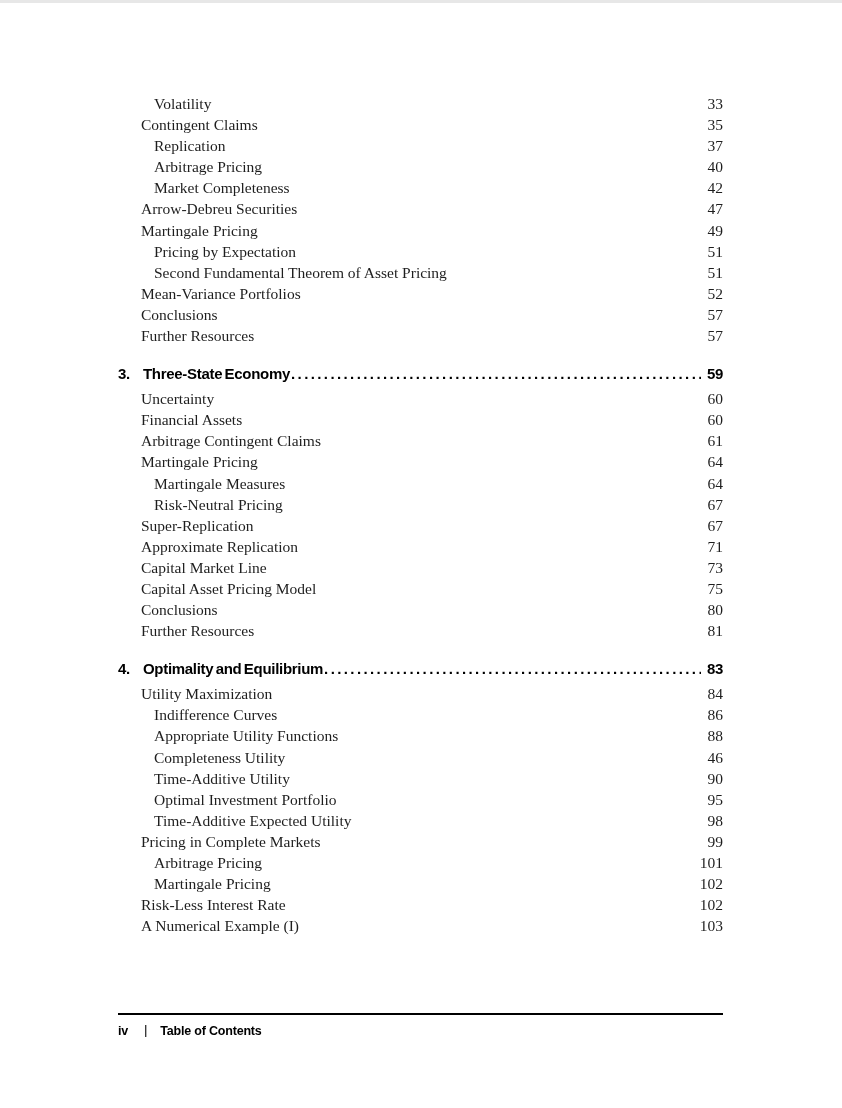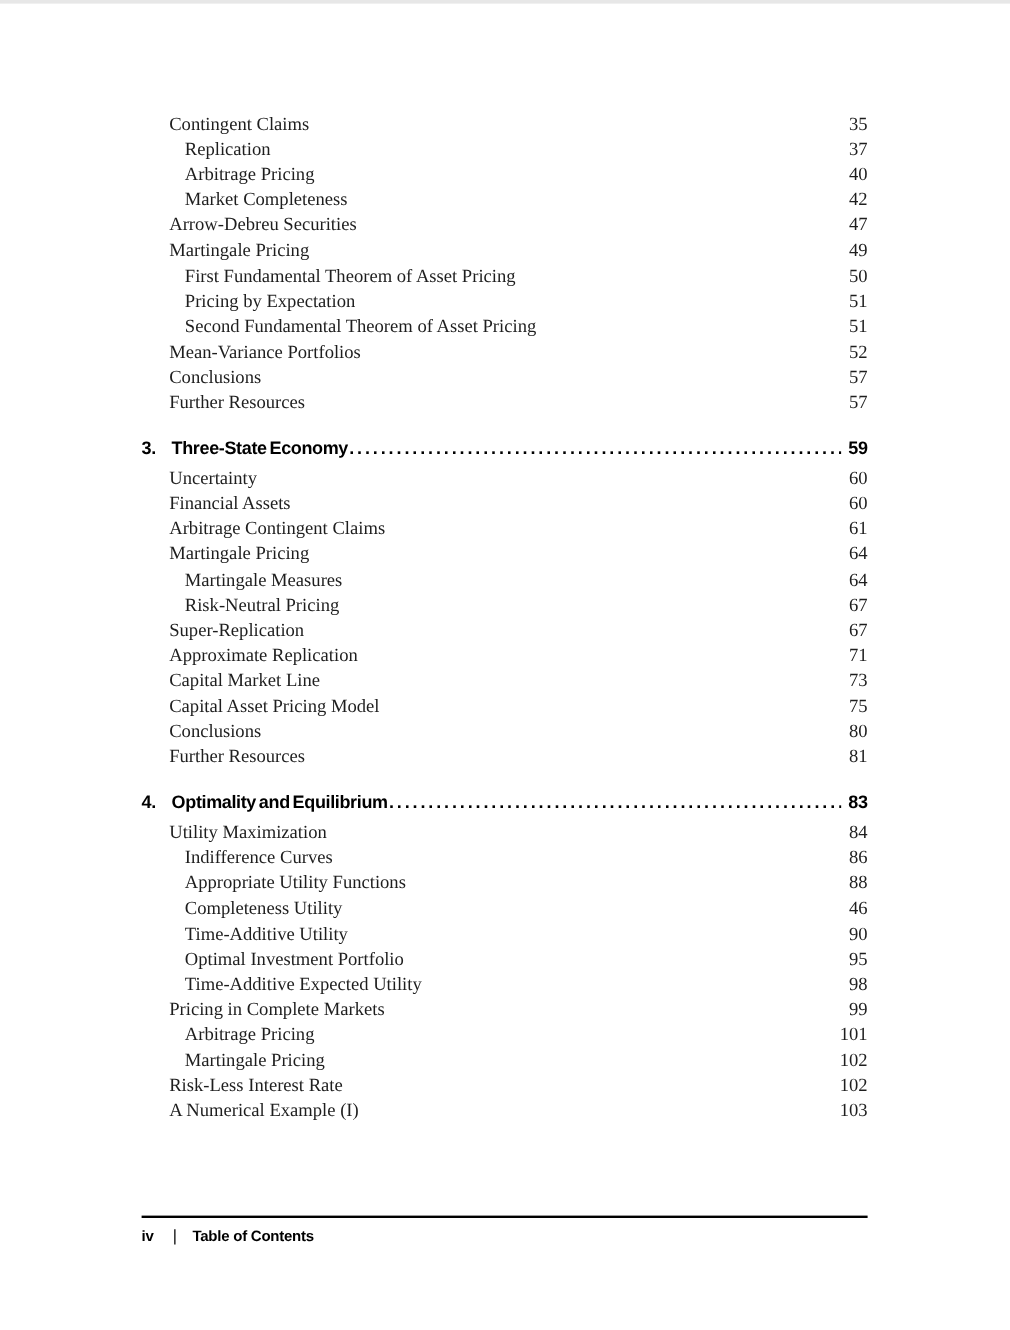--- a/index.html
+++ b/index.html
@@ -77,20 +77,21 @@
     top: 1013px;
     width: 605px;
   }
   .footer-rule {
     height: 2px;
     background: #000000;
   }
   .footer-text {
     margin-top: 8px;
     display: flex;
+    align-items: center;
     font-family: "Liberation Sans", sans-serif;
     font-weight: bold;
     font-size: 12.5px;
     color: #000000;
     letter-spacing: -0.2px;
   }
   .footer-sep {
     font-weight: 400;
     font-size: 13.5px;
     margin: 0 13px 0 16px;
@@ -99,20 +100,24 @@
 </style>
 </head>
 <body>
 
 <div class="top-edge"></div>
 
 <div class="toc-content" id="toc-content">
   <div class="toc-section">
 
     <div class="entries">
+  <div class="entry-row">
+    <span class="entry-label level-2">Volatility</span>
+    <span class="entry-page">33</span>
+  </div>
 
   <div class="entry-row">
     <span class="entry-label level-1">Contingent Claims</span>
     <span class="entry-page">35</span>
   </div>
 
   <div class="entry-row">
     <span class="entry-label level-2">Replication</span>
     <span class="entry-page">37</span>
   </div>
@@ -130,24 +135,20 @@
   <div class="entry-row">
     <span class="entry-label level-1">Arrow-Debreu Securities</span>
     <span class="entry-page">47</span>
   </div>
 
   <div class="entry-row">
     <span class="entry-label level-1">Martingale Pricing</span>
     <span class="entry-page">49</span>
   </div>
 
-  <div class="entry-row">
-    <span class="entry-label level-2">First Fundamental Theorem of Asset Pricing</span>
-    <span class="entry-page">50</span>
-  </div>
 
   <div class="entry-row">
     <span class="entry-label level-2">Pricing by Expectation</span>
     <span class="entry-page">51</span>
   </div>
 
   <div class="entry-row">
     <span class="entry-label level-2">Second Fundamental Theorem of Asset Pricing</span>
     <span class="entry-page">51</span>
   </div>

